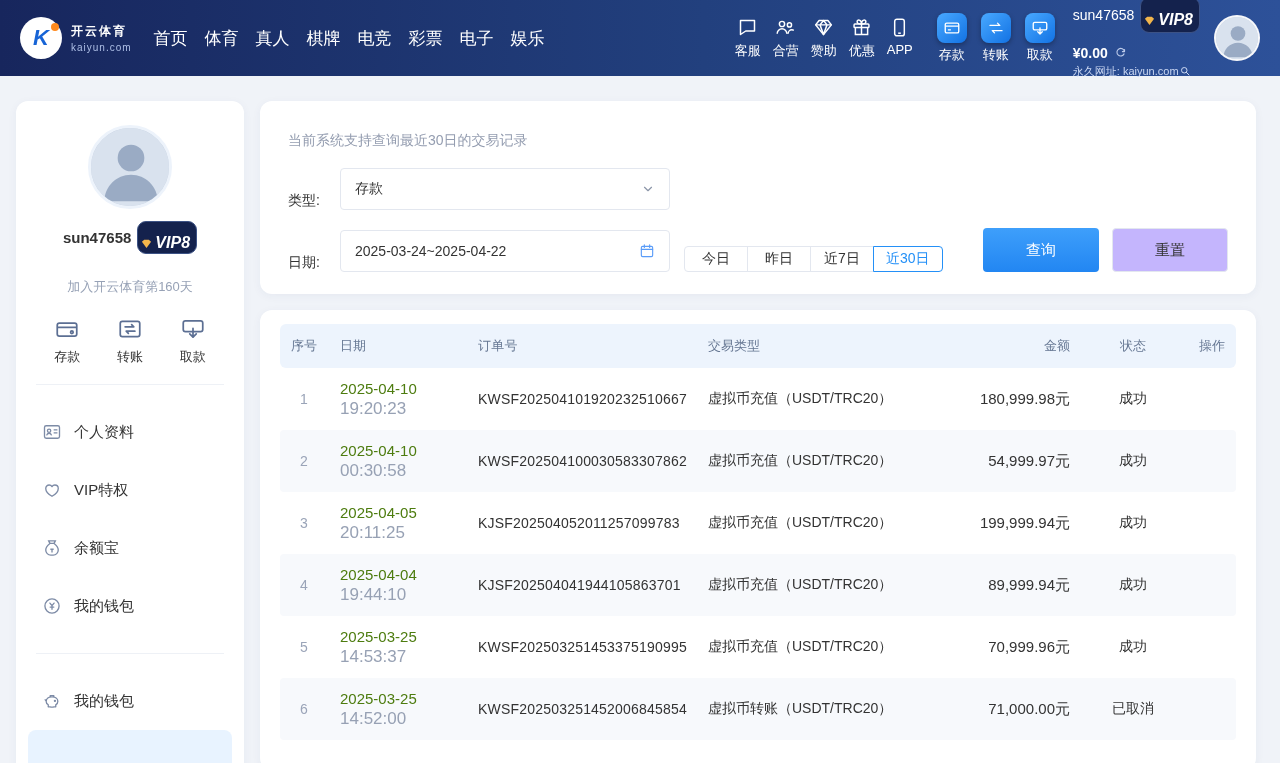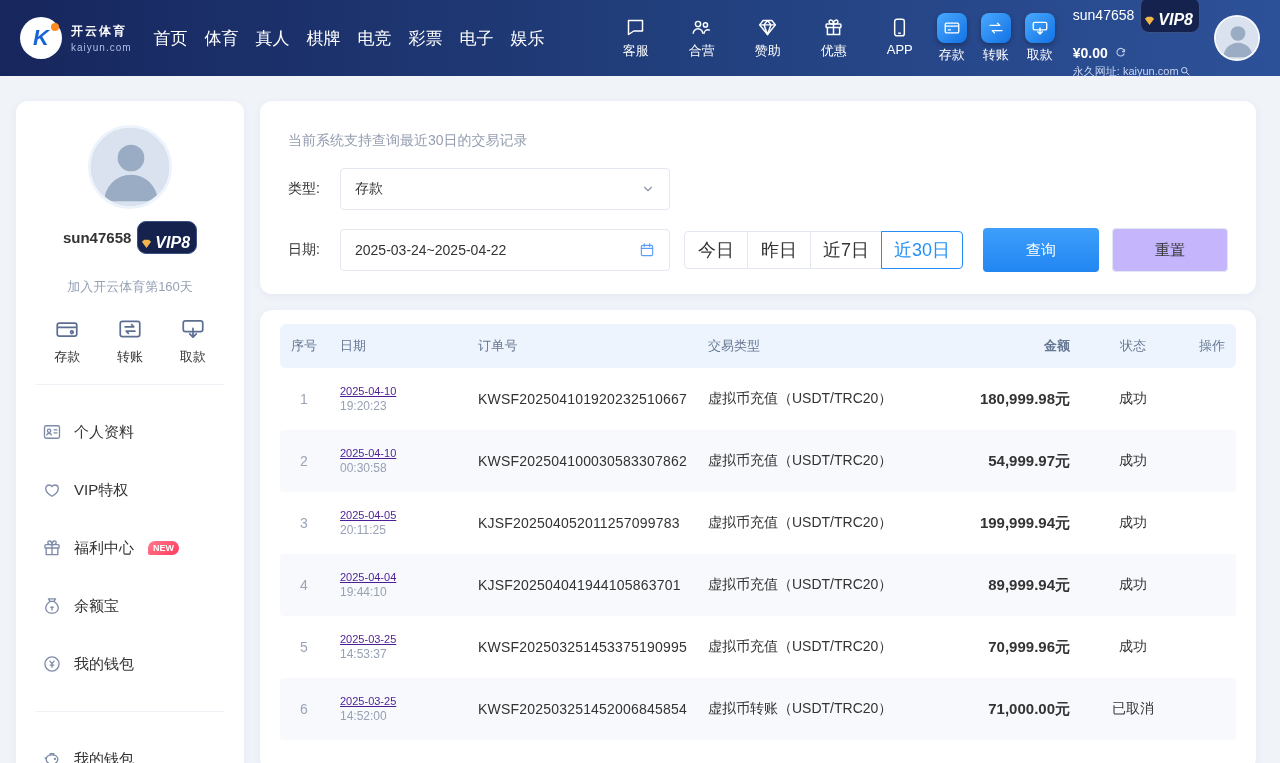--- a/index.html
+++ b/index.html
@@ -12,21 +12,21 @@
             display:flex; align-items:center; padding:0 20px; color:#fff; }
   .logo { display:flex; align-items:center; gap:9px; cursor:pointer; }
   .logo-mark { width:42px; height:42px; border-radius:50%; background:#fff; display:grid; place-items:center;
                color:#1764d6; font-size:22px; font-weight:800; font-style:italic; position:relative; }
   .logo-mark::after { content:""; position:absolute; right:3px; top:6px; width:8px; height:8px; border-radius:50%;
                       background:#ff8a1e; }
   .logo-t1 { font-size:12px; font-weight:700; letter-spacing:2px; }
   .logo-t2 { font-size:10px; color:#aebfe6; letter-spacing:1px; margin-top:2px; }
   .nav { display:flex; gap:17px; margin-left:22px; font-size:17px; }
   .nav-item { cursor:pointer; white-space:nowrap; }
-  .svc { display:flex; gap:28px; margin-left:auto; }
+  .svc { display:flex; gap:0; margin-left:auto; }
   .svc-item { display:flex; flex-direction:column; align-items:center; gap:4px; font-size:13px; width:38px; cursor:pointer; }
   .svc-item svg { width:21px; height:21px; }
   .wallets { display:flex; gap:14px; margin-left:18px; }
   .wallet-item { display:flex; flex-direction:column; align-items:center; gap:3px; font-size:13px; cursor:pointer; }
   .wallet-tile { width:30px; height:30px; border-radius:8px; background:linear-gradient(135deg,#49a9ff,#1272e4);
                  display:grid; place-items:center; box-shadow:0 2px 5px rgba(0,0,0,.3); }
   .wallet-tile svg { width:18px; height:18px; }
   .userbox { margin-left:18px; line-height:1.3; }
   .u1 { display:flex; align-items:center; gap:6px; font-size:14px; }
   .u2 { display:flex; align-items:center; gap:6px; font-size:14px; font-weight:700; margin-top:11px; }
@@ -57,54 +57,54 @@
   .menu-item svg { width:20px; height:20px; color:#7d8ba6; flex:none; }
   .menu-item.active { background:#e8f3ff; color:#2490f7; }
   .newb { background:linear-gradient(135deg,#ff7a8d,#ff3b5c); color:#fff; font-size:9px; font-weight:700;
           padding:2px 5px; border-radius:8px 8px 8px 2px; margin-left:2px; }
 
   
   .main { flex:1; display:flex; flex-direction:column; gap:16px; }
   .filter-card { padding:22px 28px; }
   .f-title { font-size:20px; font-weight:700; color:#272c35; }
   .f-sub { font-size:14px; color:#949db0; margin-top:9px; }
-  .f-row { display:flex; align-items:center; margin-top:18px; }
+  .f-row { display:flex; align-items:flex-end; margin-top:18px; }
   .f-label { width:42px; font-size:14px; color:#333; margin-right:10px; flex:none; }
   .selectbox, .datebox { width:330px; height:42px; border:1px solid #e3e7ef; border-radius:4px; background:#fff;
       display:flex; align-items:center; justify-content:space-between; padding:0 14px; font-size:14px; color:#333; cursor:pointer; }
   .selectbox svg { width:14px; height:14px; color:#8b95a8; }
   .datebox svg { width:16px; height:16px; color:#5a9cf8; }
   .ranges { display:flex; margin-left:14px; }
-  .range-btn { min-width:64px; height:38px; padding:0 12px; border:1px solid #e3e7ef; background:#fff; display:grid;
-      place-items:center; font-size:18px; color:#333; margin-left:-1px; cursor:pointer; white-space:nowrap; }
+  .range-btn { min-width:64px; height:26px; padding:0 12px; border:1px solid #e3e7ef; background:#fff; display:grid;
+      place-items:center; font-size:14px; color:#333; margin-left:-1px; cursor:pointer; white-space:nowrap; }
   .range-btn:first-child { border-radius:4px 0 0 4px; margin-left:0; }
   .range-btn:last-child { border-radius:0 4px 4px 0; }
   .range-btn.active { border-color:#2490f7; color:#2490f7; position:relative; z-index:1; }
   .f-actions { margin-left:auto; display:flex; gap:13px; }
   .btn { width:116px; height:44px; border-radius:4px; font-size:15px; display:grid; place-items:center; cursor:pointer;
          font-family:inherit; }
   .btn-primary { background:linear-gradient(180deg,#3e9ffb,#2286f2); color:#fff; border:none; }
   .btn-ghost { background:#c4b5fd; border:1px solid #e3e7ef; color:#333; }
 
   
   .table-card { padding:14px 20px 30px; }
   .thead { display:flex; align-items:center; height:44px; background:#edf4fd; border-radius:6px; font-size:13px; color:#667793; }
   .trow { display:flex; align-items:center; height:62px; font-size:14px; color:#333; }
   .trow.alt { background:#f7f9fc; border-radius:4px; }
   .col-no     { width:48px;  text-align:center; }
   .col-date   { width:150px; padding-left:12px; }
   .col-order  { width:230px; letter-spacing:.2px; }
   .col-type   { width:220px; }
-  .col-amount { width:150px; text-align:right; padding-right:8px; font-size:15px;font-weight:bold; }
+  .col-amount { width:150px; text-align:right; padding-right:8px; font-size:15px; }
   .col-status { width:110px; text-align:center; }
   .col-action { width:48px;  text-align:center; }
   .thead .col-amount { font-size:13px; }
   .trow .col-no { color:#9aa4b8; }
-  .d1 { font-size:11px; color:#4c1d95;text-decoration:underline; }
-  .d2 { font-size:12px; color:#97a1b4; margin-top:2px; }
+  .d1 { font-size:15px; color:#4d7c0f; }
+  .d2 { font-size:17px; color:#97a1b4; margin-top:2px; }
 </style>
 </head>
 <body>
 
 <div class="header">
   <div class="logo">
     <div class="logo-mark">K</div>
     <div>
       <div class="logo-t1">开云体育</div>
       <div class="logo-t2">kaiyun.com</div>
@@ -307,31 +307,20 @@
       <span>
           <svg viewBox="0 0 24 24" fill="none" stroke="currentColor" stroke-width="1.6" width="20" height="20">
             <path d="M12 19.5S4.5 15.5 4.5 10.2C4.5 7.9 6.3 6 8.6 6c1.4 0 2.7.7 3.4 1.9C12.7 6.7 14 6 15.4 6c2.3 0 4.1 1.9 4.1 4.2 0 5.3-7.5 9.3-7.5 9.3z" stroke-linejoin="round"></path>
           </svg>
         </span>
       <span>VIP特权</span>
     </div>
     <div class="menu-item">
       <span>
           <svg viewBox="0 0 24 24" fill="none" stroke="currentColor" stroke-width="1.6" width="20" height="20">
-            <rect x="3.5" y="8" width="17" height="4" rx="1"></rect>
-            <path d="M5 12v8h14v-8M12 8v12"></path>
-            <path d="M12 8C9 8 7 6.8 7 5.4 7 4 8.2 3.2 9.4 3.6c1.6.5 2.6 2.4 2.6 4.4 0-2 1-3.9 2.6-4.4 1.2-.4 2.4.4 2.4 1.8C17 6.8 15 8 12 8z"></path>
-          </svg>
-        </span>
-      <span>福利中心</span>
-      <span class="newb">NEW</span>
-    </div>
-    <div class="menu-item">
-      <span>
-          <svg viewBox="0 0 24 24" fill="none" stroke="currentColor" stroke-width="1.6" width="20" height="20">
             <path d="M9.5 6.5L8 3.5h8l-1.5 3"></path>
             <path d="M9.5 6.5h5c3 2.2 5 5 5 8a6 6 0 0 1-6 6h-3a6 6 0 0 1-6-6c0-3 2-5.8 5-8z" stroke-linejoin="round"></path>
             <path d="M10 13.5h4M12 13.5v4"></path>
           </svg>
         </span>
       <span>余额宝</span>
     </div>
     <div class="menu-item">
       <span>
           <svg viewBox="0 0 24 24" fill="none" stroke="currentColor" stroke-width="1.6" width="20" height="20">

